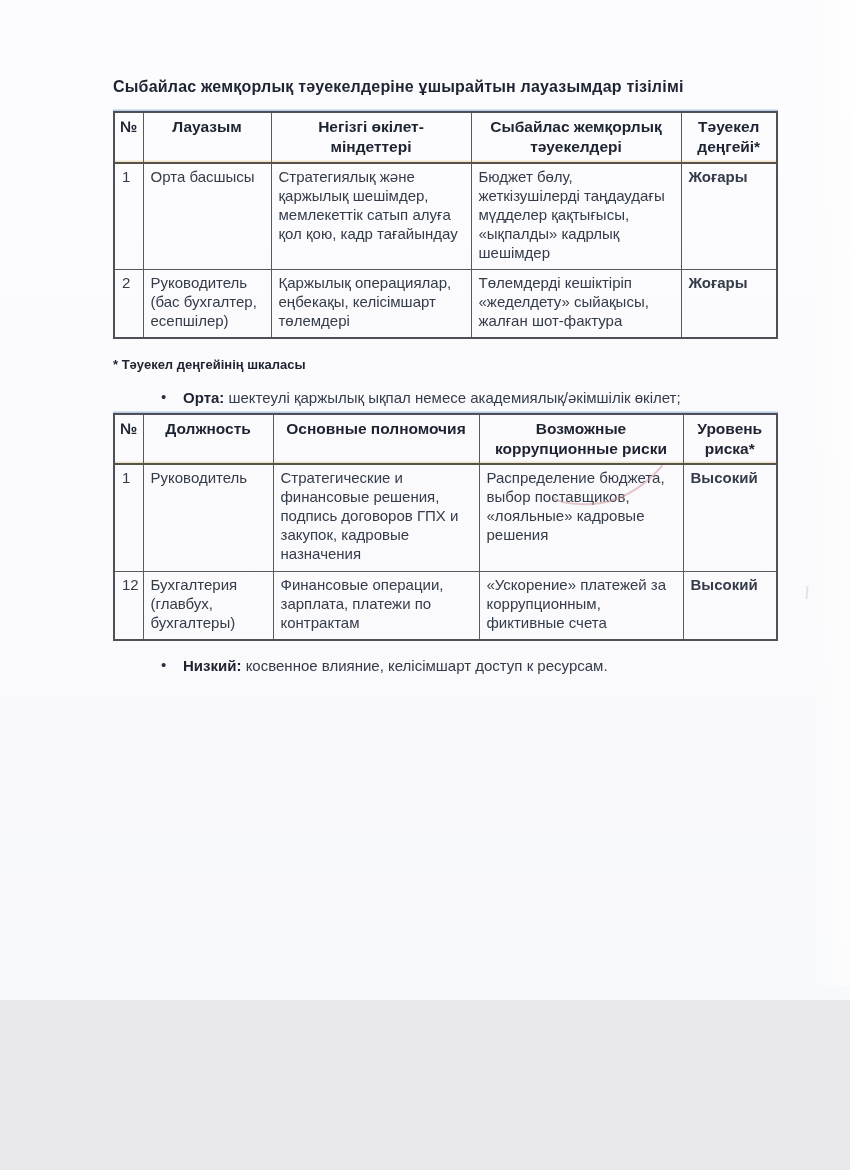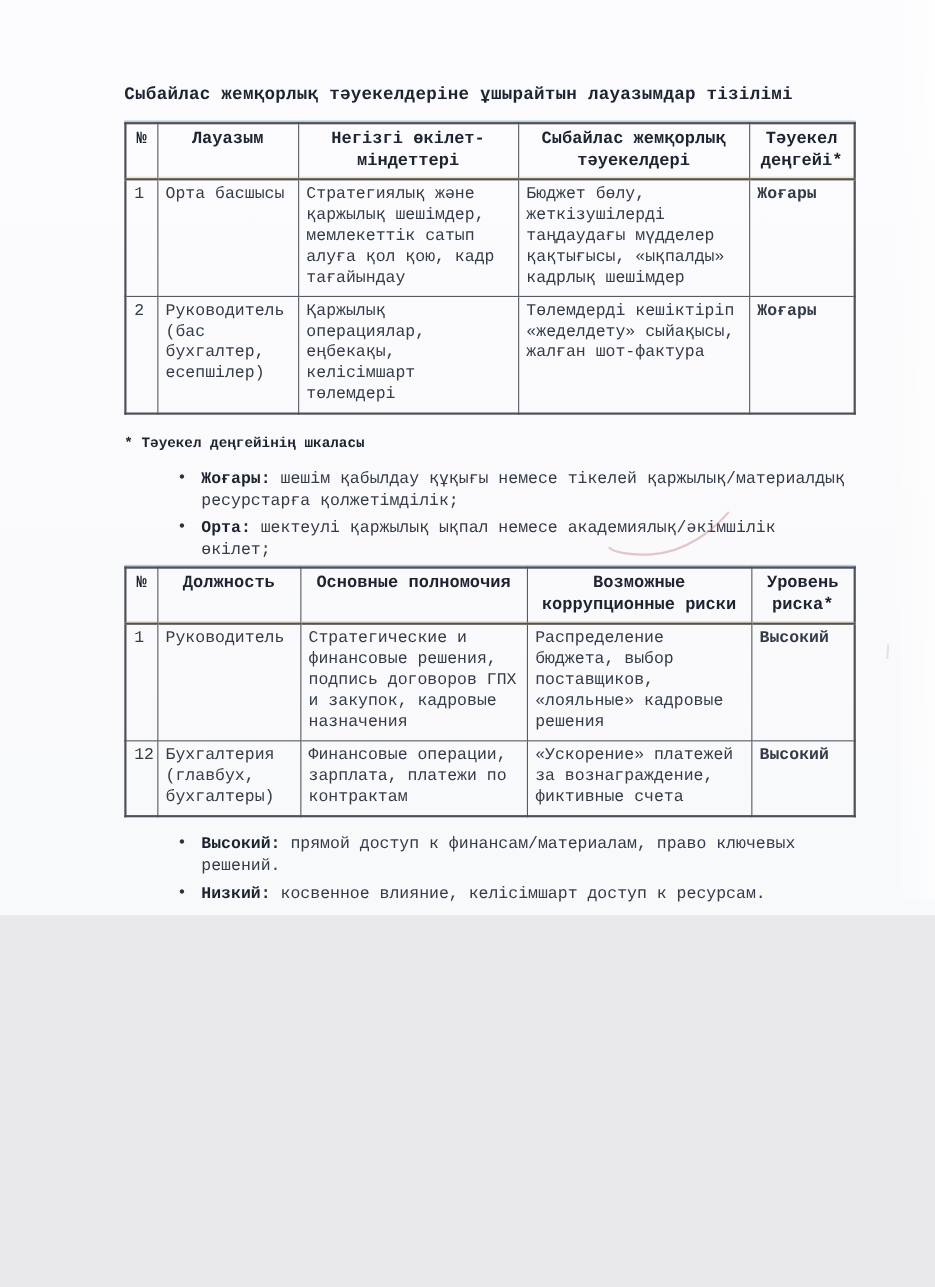--- a/index.html
+++ b/index.html
@@ -1,22 +1,22 @@
 <!DOCTYPE html>
 <html lang="ru"><head>
 <meta charset="utf-8">
 <style>
   html,body{margin:0;padding:0;}
   body{background:#e9e9ec;}
   .page{
     position:relative;
-    width:850px;height:832px;
+    width:850px;height:1000px;
     margin:0 auto;
     background:linear-gradient(180deg,#fcfcfe 0%,#fafafc 60%,#f8f9fb 100%);
-    font-family:Liberation Mono, monospace;
+    font-family:Liberation Sans, sans-serif;
     color:#333a47;
     overflow:hidden;
   }
   .content{position:absolute;left:113px;top:0;width:663px;}
   .doc-title{
     font-size:16px;font-weight:bold;color:#1d2330;
     margin:0 0 15px 0;letter-spacing:.2px;line-height:1.2;
   }
   .title-kk{padding-top:77px;}
   .title-ru{margin-top:26px;margin-bottom:14px;}
@@ -121,21 +121,20 @@
         <td>Руководитель (бас бухгалтер, есепшілер)</td>
         <td>Қаржылық операциялар, еңбекақы, келісімшарт төлемдері</td>
         <td>Төлемдерді кешіктіріп «жеделдету» сыйақысы, жалған шот-фактура</td>
         <td class="cell-level">Жоғары</td>
       </tr>
     </tbody>
       </table>
 
     <div class="scale-heading">* Тәуекел деңгейінің шкаласы</div>
     <ul class="scale-list">
-      <li><span class="term">Жоғары:</span><span> шешім қабылдау құқығы немесе тікелей қаржылық/материалдық ресурстарға қолжетімділік;</span></li>
       <li><span class="term">Орта:</span><span> шектеулі қаржылық ықпал немесе академиялық/әкімшілік өкілет;</span></li>
     </ul>
 
 
     <table class="risk-table">
       <colgroup>
         <col style="width:29px">
           <col style="width:130px">
           <col style="width:206px">
           <col style="width:204px">
@@ -155,28 +154,27 @@
         <td class="cell-num">1</td>
         <td>Руководитель</td>
         <td>Стратегические и финансовые решения, подпись договоров ГПХ и закупок, кадровые назначения</td>
         <td>Распределение бюджета, выбор поставщиков, «лояльные» кадровые решения</td>
         <td class="cell-level">Высокий</td>
       </tr>
       <tr class="data-row">
         <td class="cell-num">12</td>
         <td>Бухгалтерия (главбух, бухгалтеры)</td>
         <td>Финансовые операции, зарплата, платежи по контрактам</td>
-        <td>«Ускорение» платежей за вознаграждение, фиктивные счета</td>
+        <td>«Ускорение» платежей за коррупционным, фиктивные счета</td>
         <td class="cell-level">Высокий</td>
       </tr>
     </tbody>
       </table>
 
     <ul class="scale-list">
-      <li><span class="term">Высокий:</span><span> прямой доступ к финансам/материалам, право ключевых решений.</span></li>
       <li><span class="term">Низкий:</span><span> косвенное влияние, келісімшарт доступ к ресурсам.</span></li>
     </ul>
 
   </div>
 
   <svg class="pen-mark" width="150" height="62" viewBox="0 0 150 62">
     <path d="M134 8 C 120 24, 96 44, 64 46 C 44 47, 30 44, 26 40" fill="none" stroke="#cb8f98" stroke-width="2" opacity="0.5" stroke-linecap="round"></path>
   </svg>
   <div class="margin-speck"></div>
   <div class="right-band"></div>

